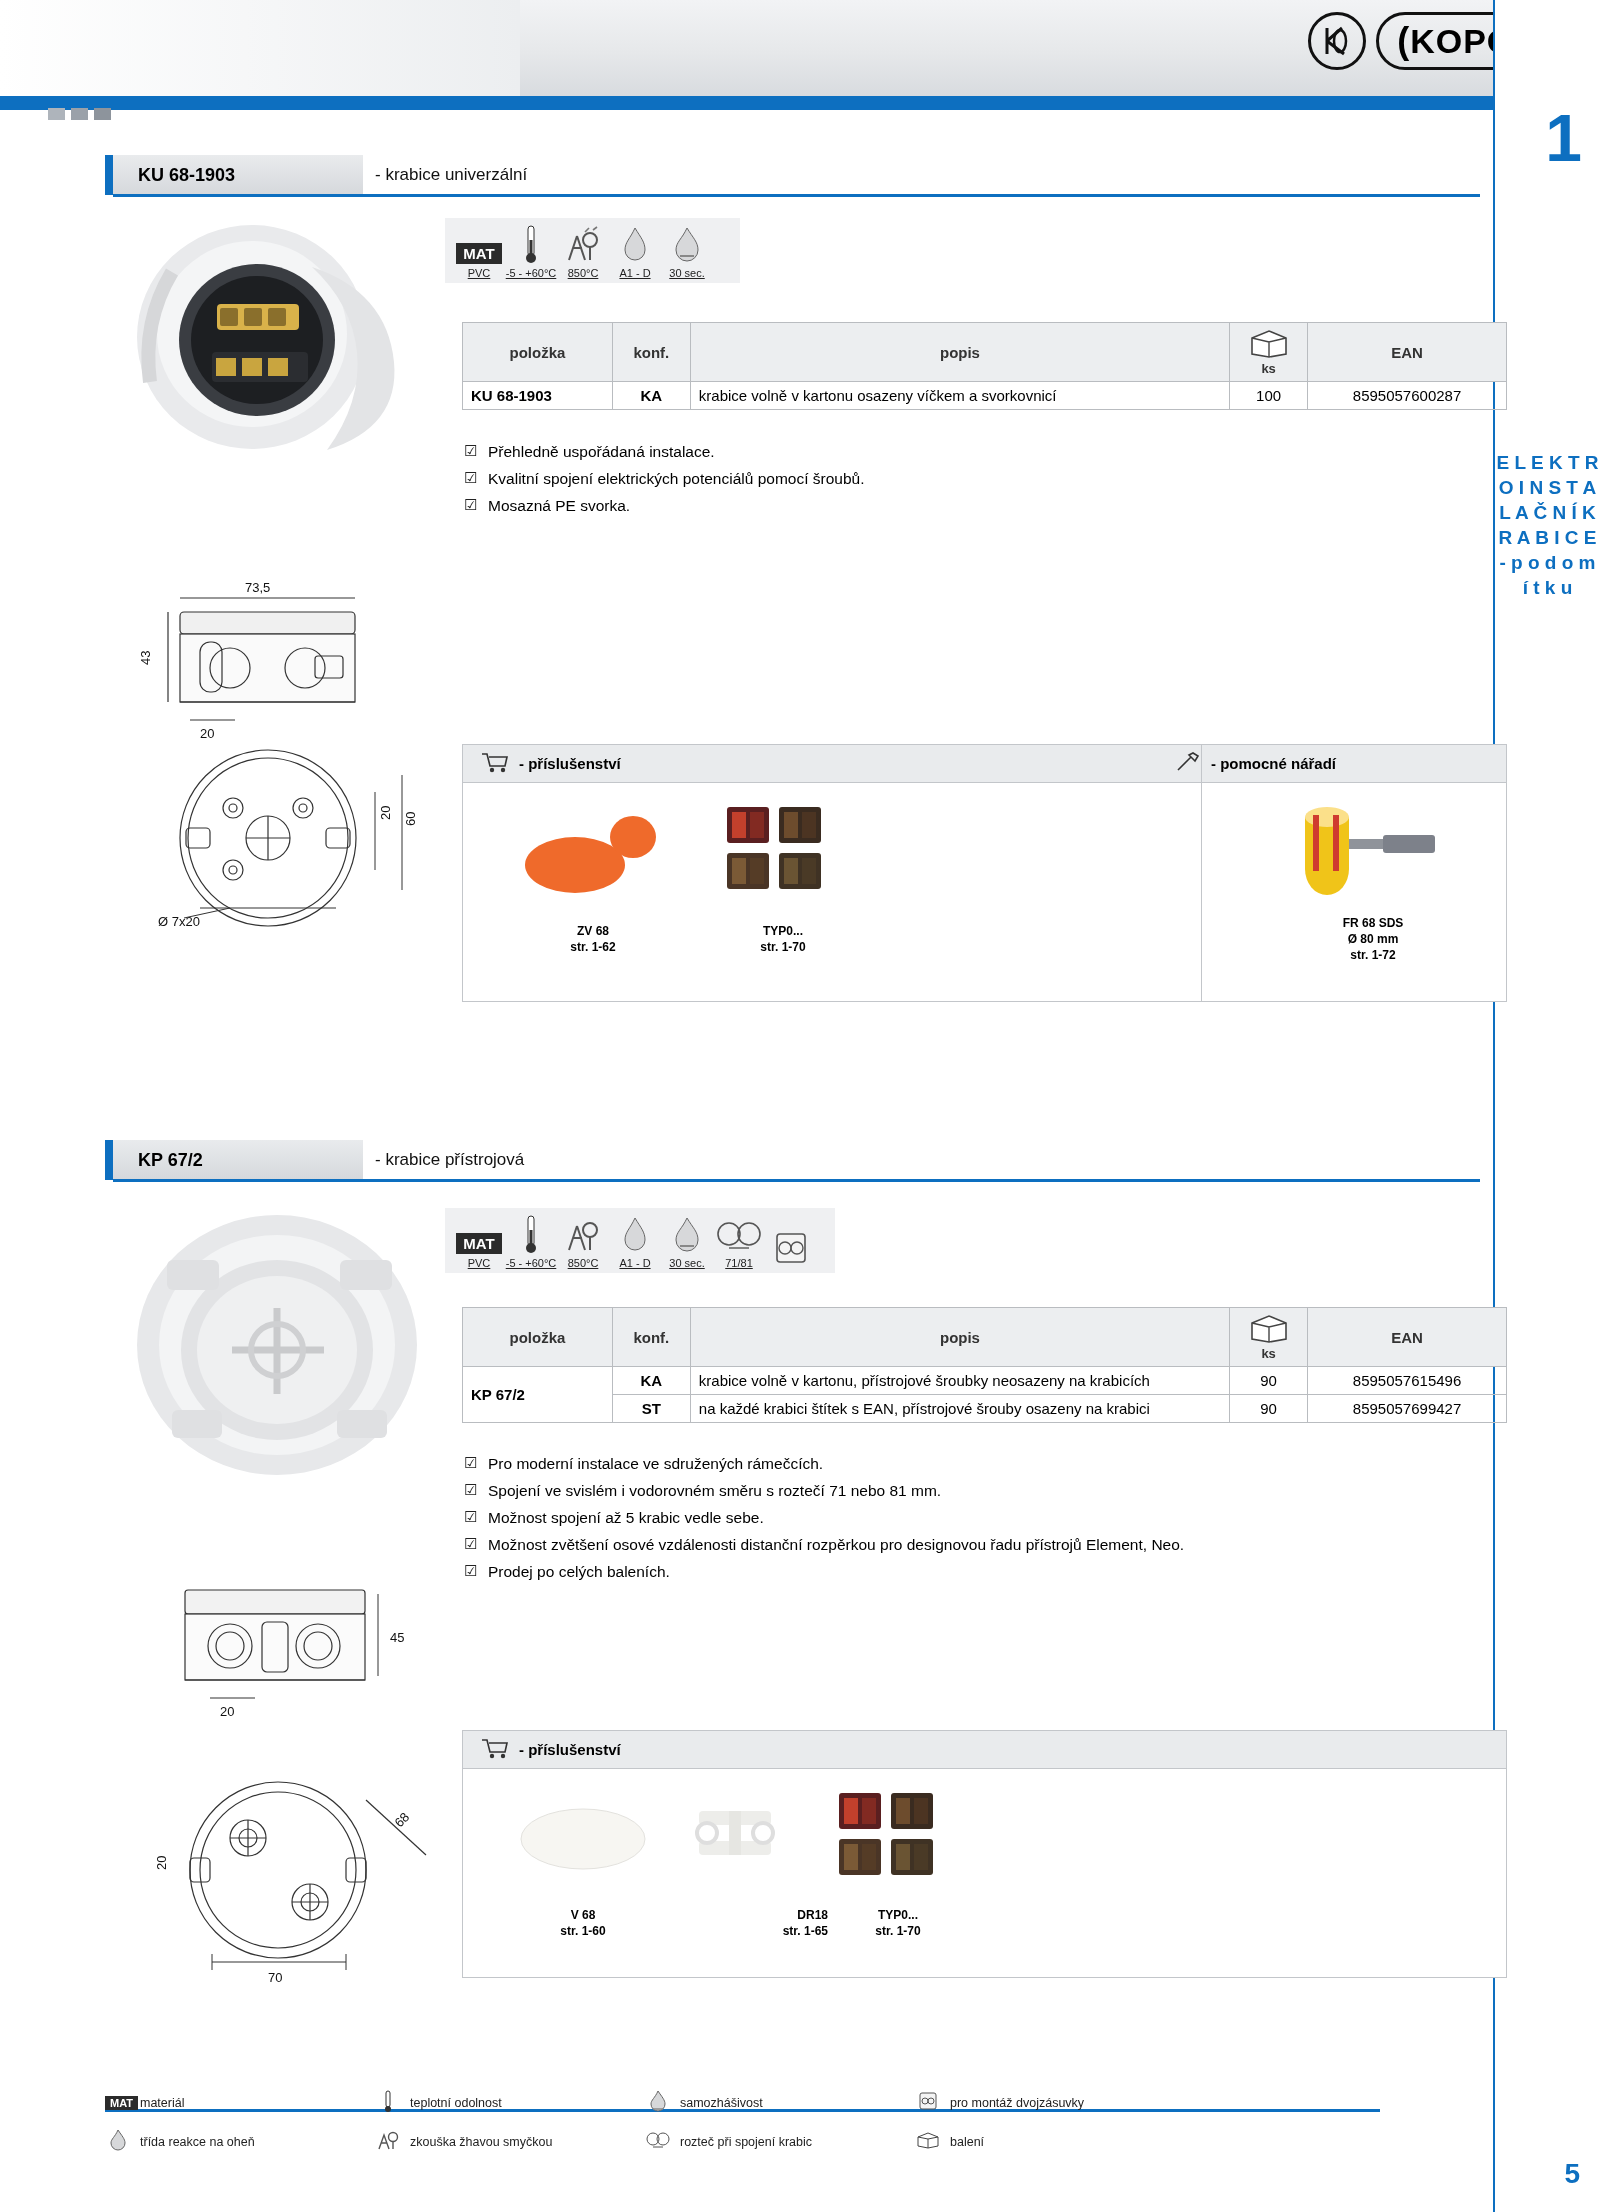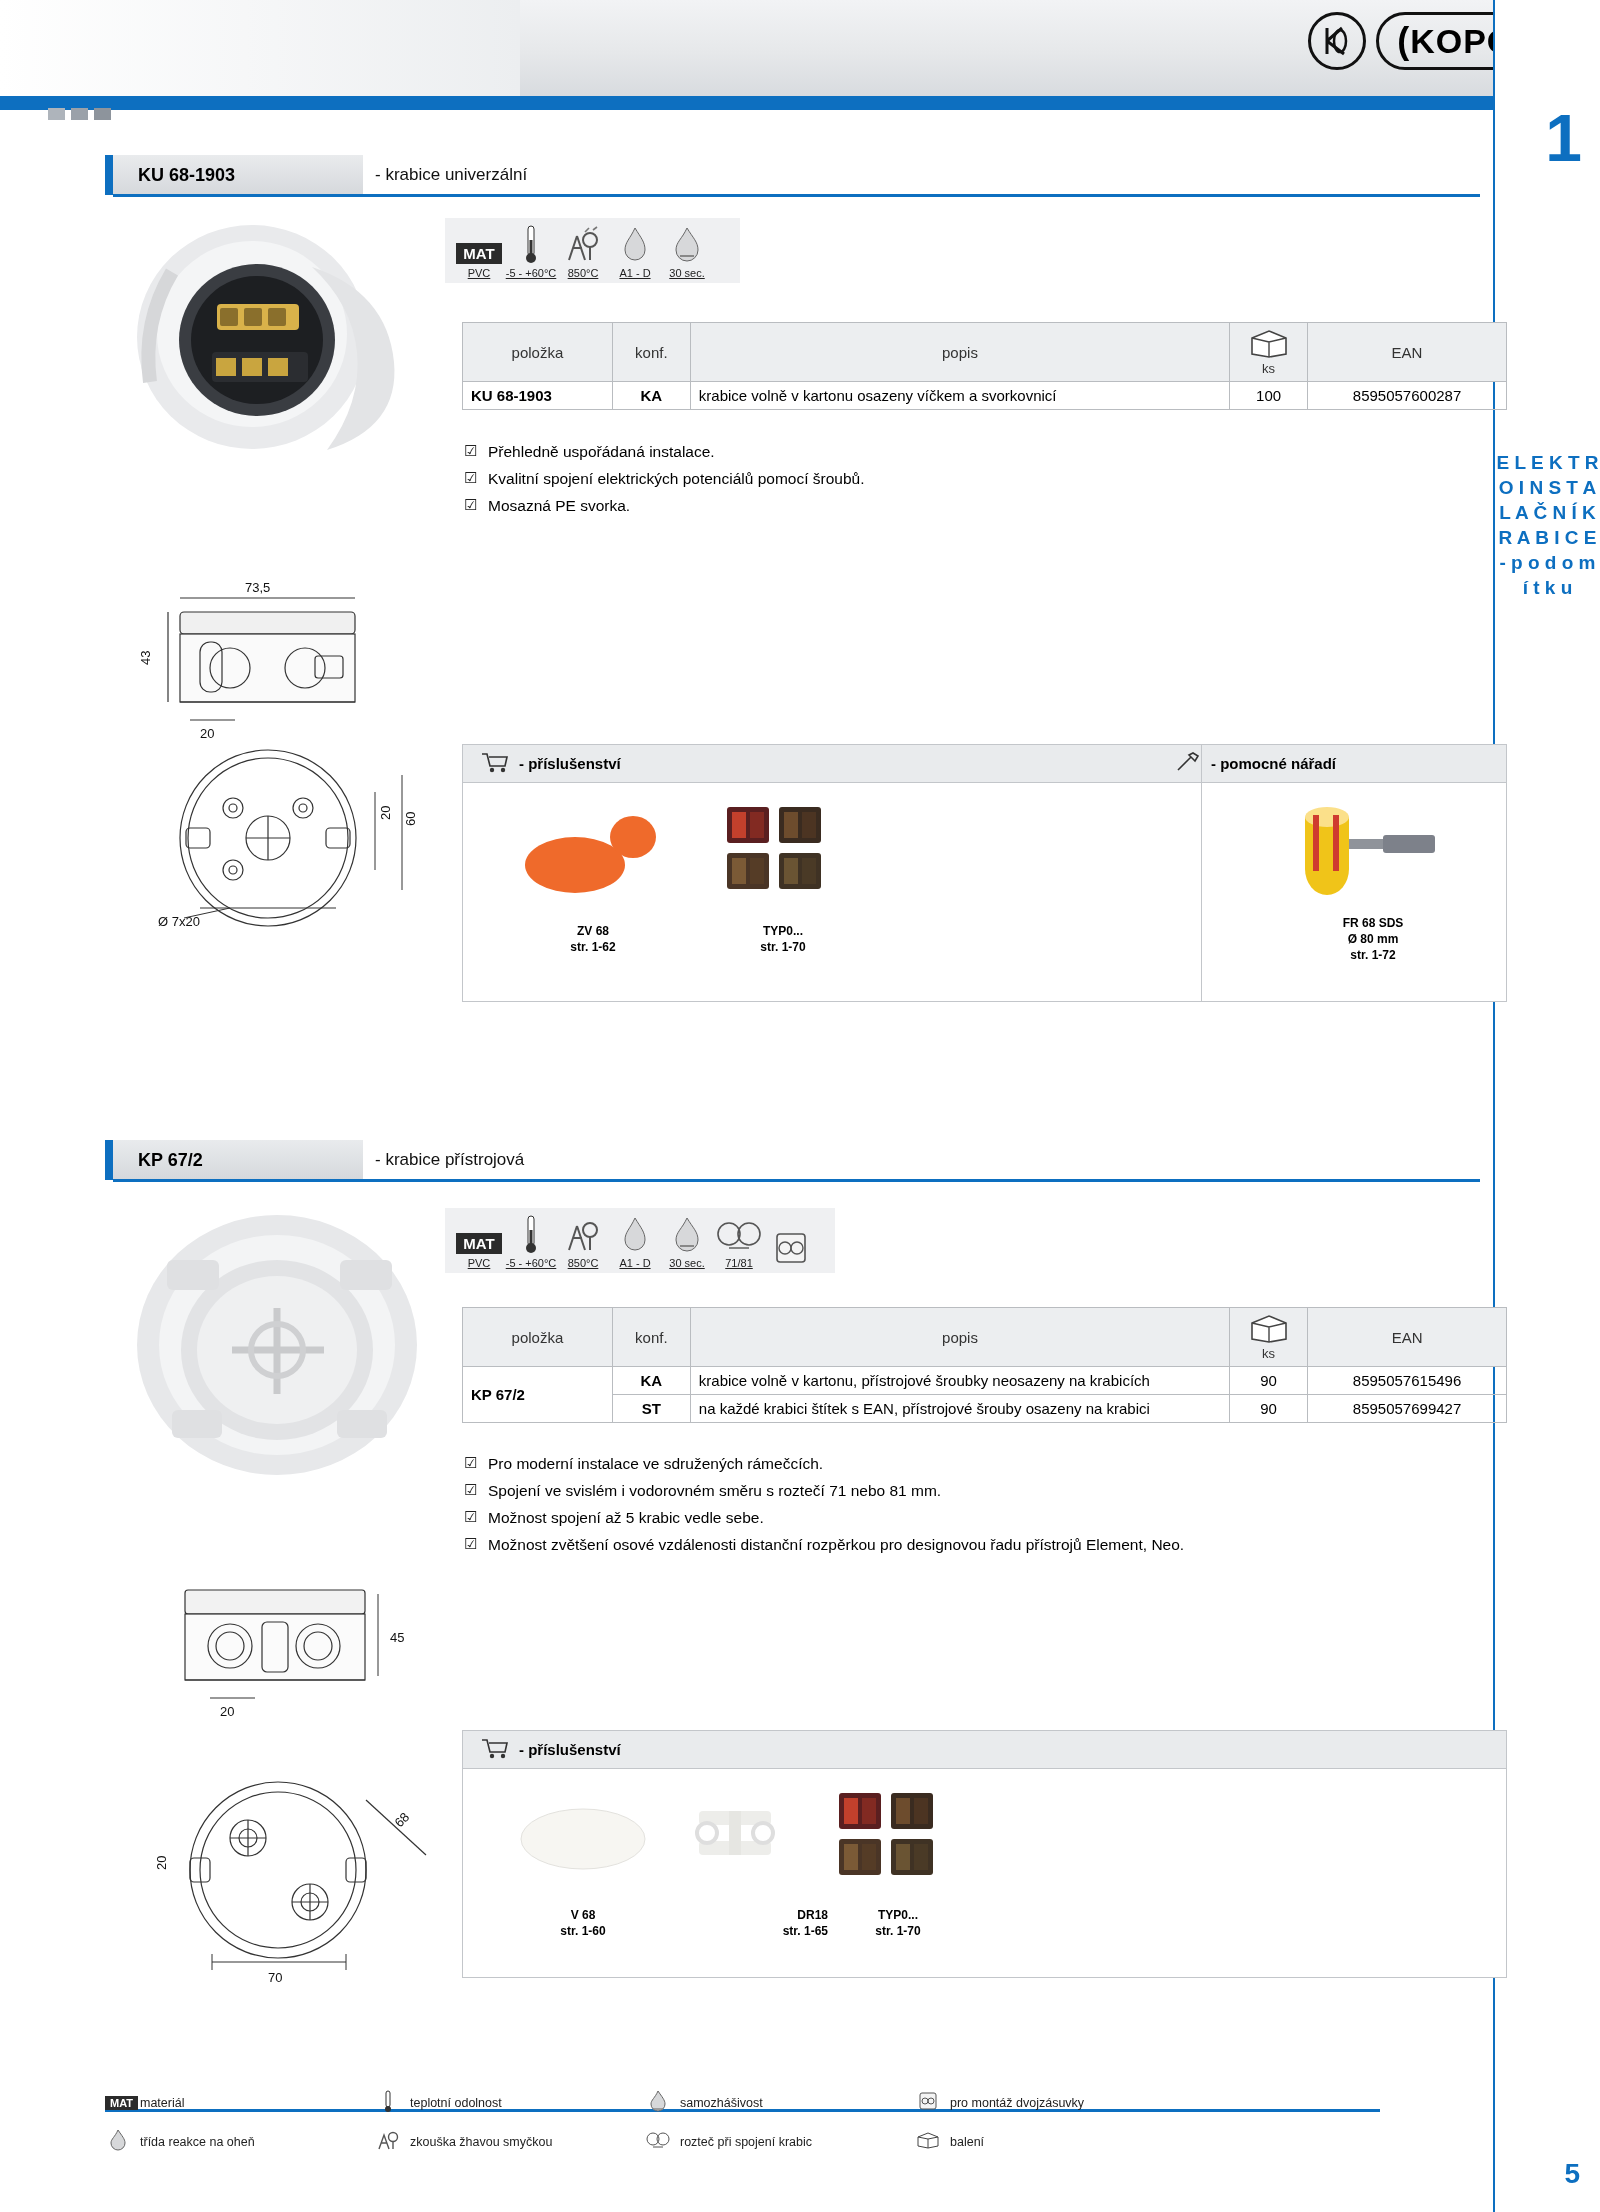--- a/index.html
+++ b/index.html
@@ -86,21 +86,21 @@
   .ic .glyph { height:40px; display:flex; align-items:flex-end; justify-content:center; }
   .ic .cap { margin-top:3px; font-size:11px; white-space:nowrap;text-decoration:underline; }
   .matbox {
     display:inline-block; background:#2b2b2b; color:#fff; font-weight:bold;
     font-size:15px; padding:2px 7px; border-radius:0;
   }
 
   
   table.ptab { border-collapse:collapse; font-size:15px; }
   table.ptab td, table.ptab th { border:1px solid #b9bcc0; padding:5px 8px; }
-  table.ptab thead td { background:#eceef0; text-align:center; color:#333; font-weight:normal; }
+  table.ptab thead td { background:#eceef0; text-align:center; color:#333; font-weight:bold; }
   .cell-c { text-align:center; }
   .cell-b { font-weight:bold; }
 
   
   .bullets { font-size:15.5px; line-height:27px; }
   .bullets div { padding-left:26px; position:relative; }
   .bullets div:before {
     content:"\2611"; position:absolute; left:2px; top:-1px; font-size:15px; color:#222;
   }
 
@@ -508,20 +508,21 @@
       </tr>
     </tbody>
   </table>
 </div>
 
 <div class="bullets" style="position:absolute; left:462px; top:1450px; width:980px;">
   <div>Pro moderní instalace ve sdružených rámečcích.</div>
   <div>Spojení ve svislém i vodorovném směru s roztečí 71 nebo 81 mm.</div>
   <div>Možnost spojení až 5 krabic vedle sebe.</div>
   <div>Možnost zvětšení osové vzdálenosti distanční rozpěrkou pro designovou řadu přístrojů Element, Neo.</div>
+  <div>Prodej po celých baleních.</div>
 </div>
 
 <div class="draw" style="left:150px; top:1570px; width:300px; height:430px;">
   <svg width="300" height="430" viewBox="0 0 300 430">
     <g stroke="#333" fill="none" stroke-width="1.2">
       <rect x="35" y="20" width="180" height="24" rx="3" fill="#f2f2f2"></rect>
       <rect x="35" y="44" width="180" height="66" fill="#fbfbfb"></rect>
       <circle cx="80" cy="76" r="22"></circle>
         <circle cx="80" cy="76" r="14"></circle>
       <circle cx="168" cy="76" r="22"></circle>

